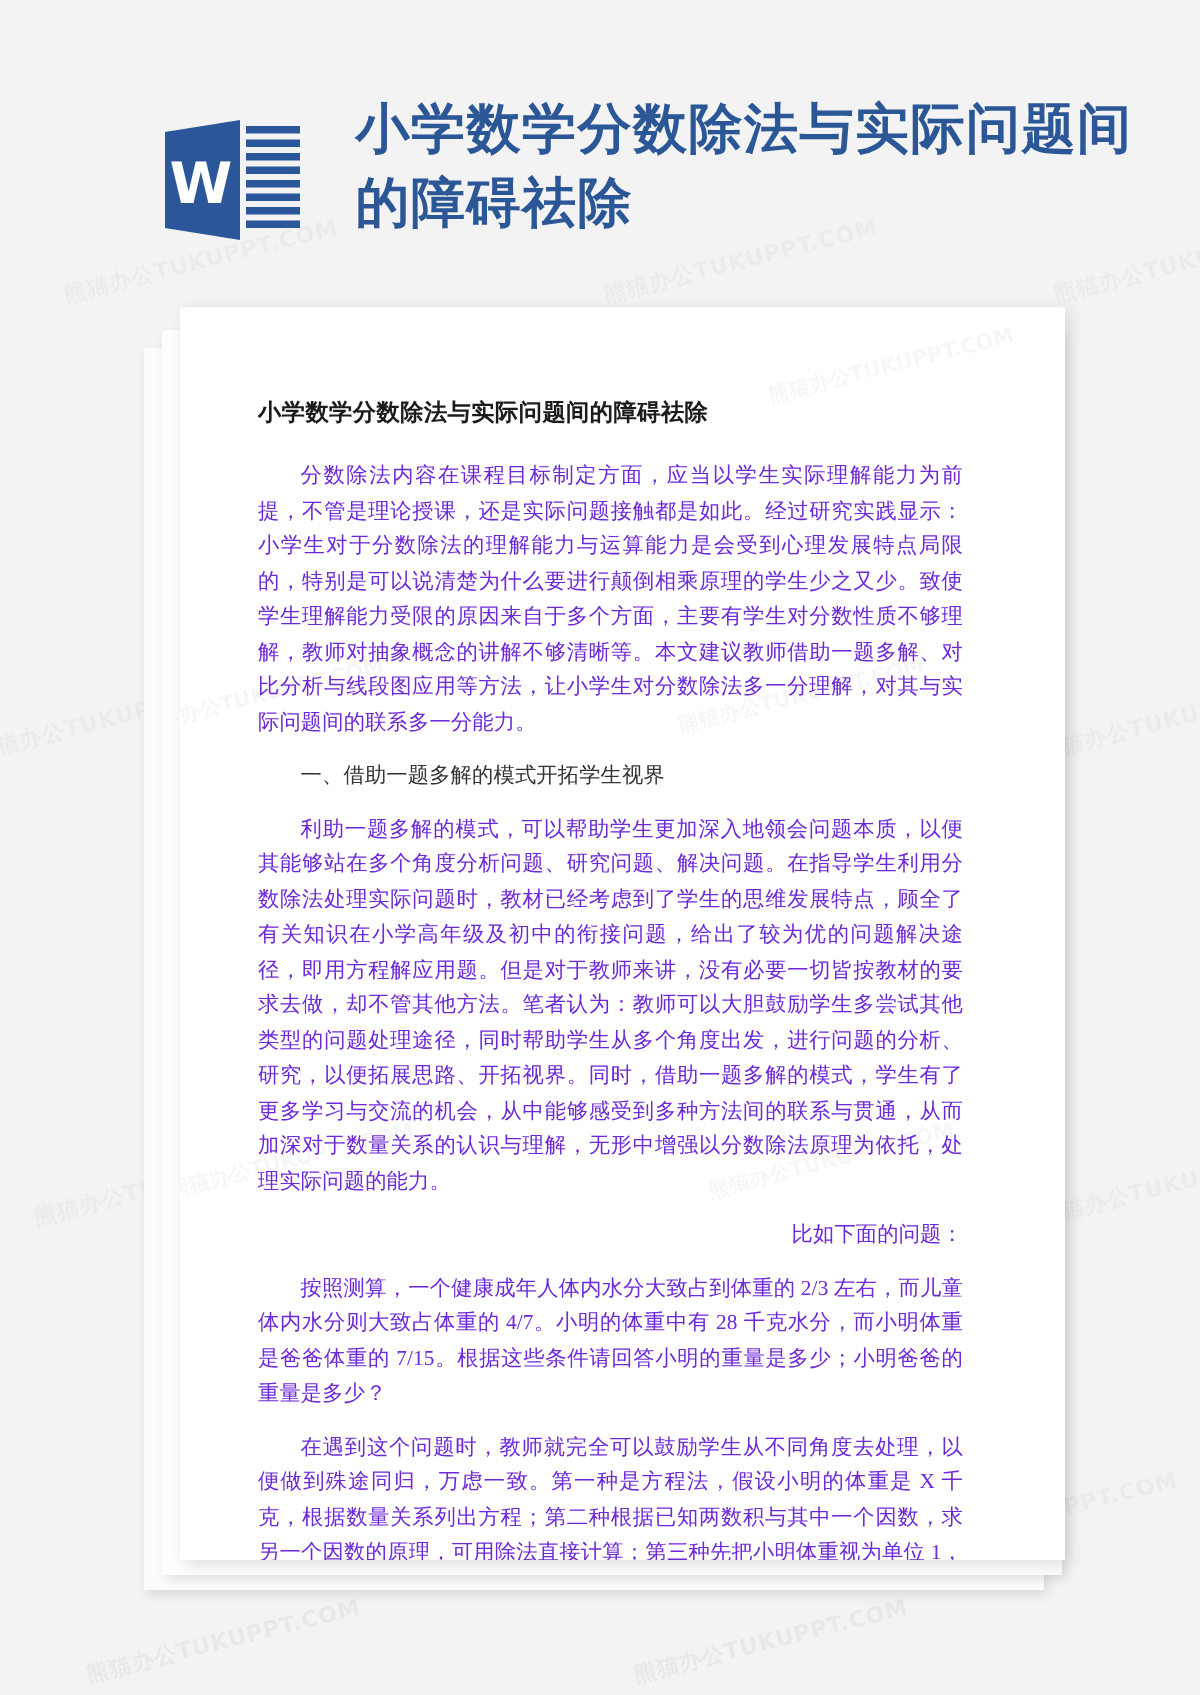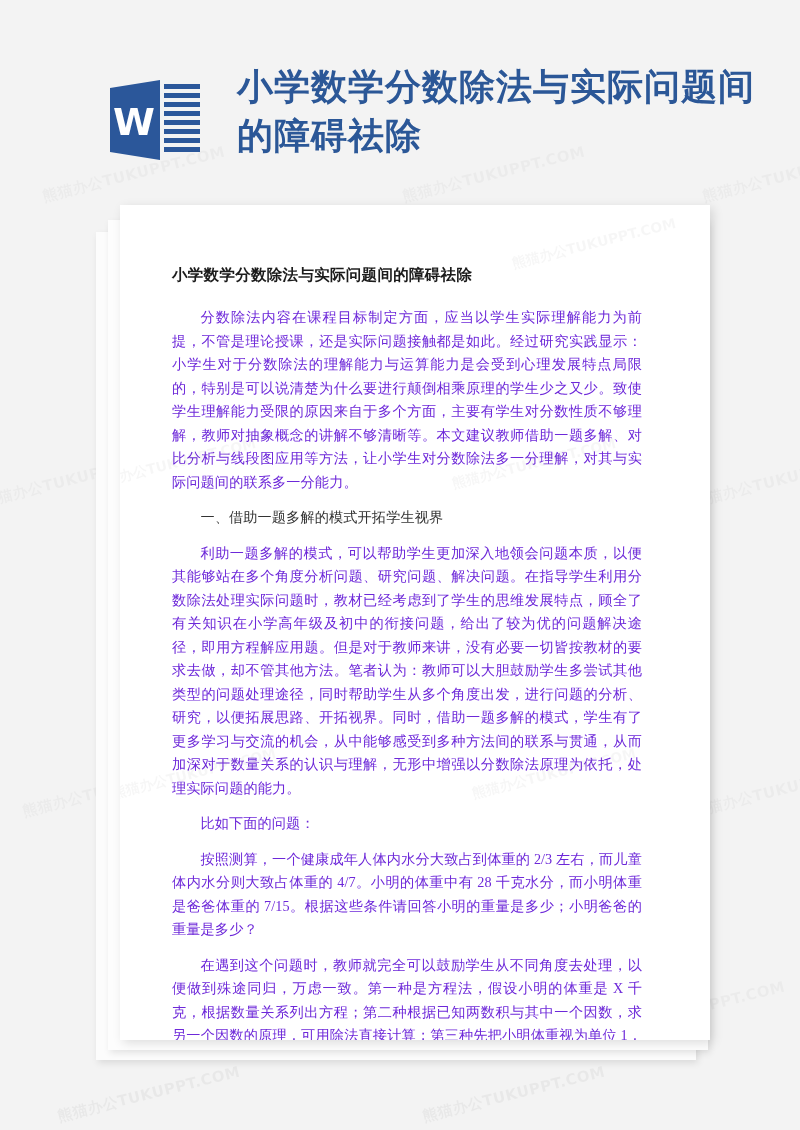--- a/index.html
+++ b/index.html
@@ -120,21 +120,21 @@
     text-align: justify;
     text-indent: 2em;
     margin-bottom: 12px;
     letter-spacing: 0.1px;
   }
   .para.heading {
     text-indent: 2em;
     margin-bottom: 12px;
     color: #333;
   }
-  .para.short { text-align: left; }
+  .para.short { text-align: right; }
 
   
   .wm-paper {
     position: absolute;
     font-family: "DejaVu Sans", sans-serif;
     font-weight: 700;
     font-size: 14px;
     color: rgba(0,0,0,0.035);
     transform: rotate(-14deg);
     white-space: nowrap;

